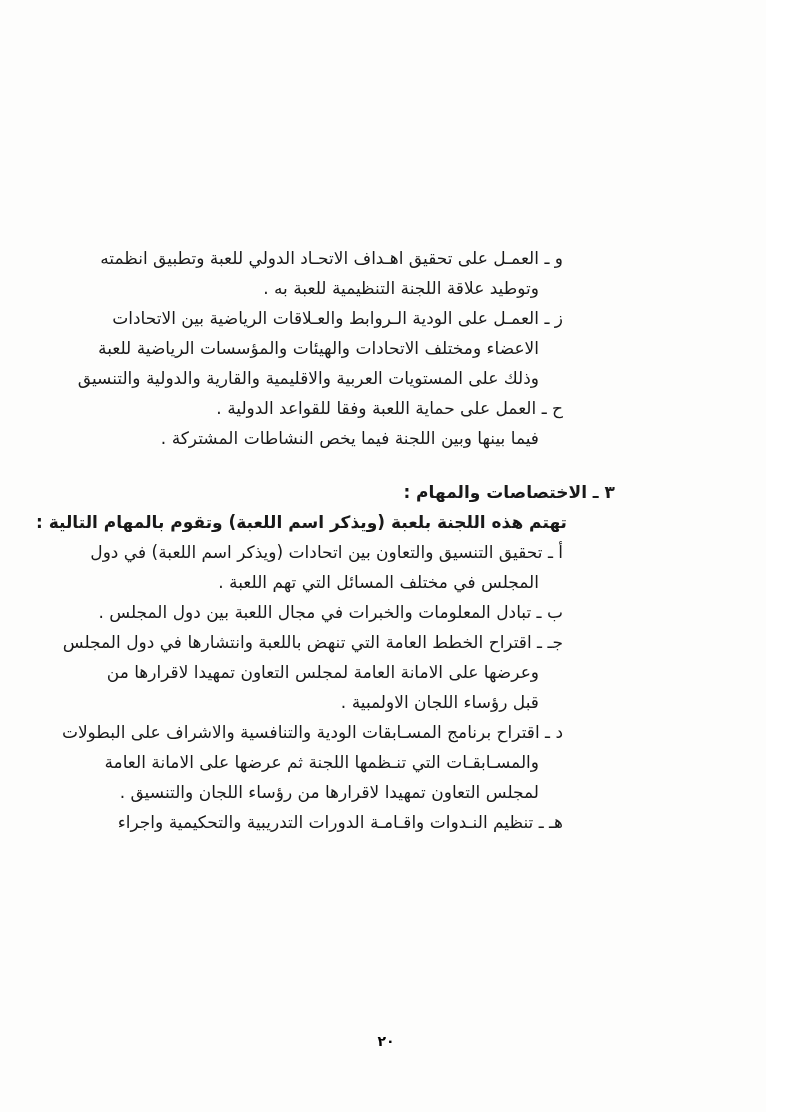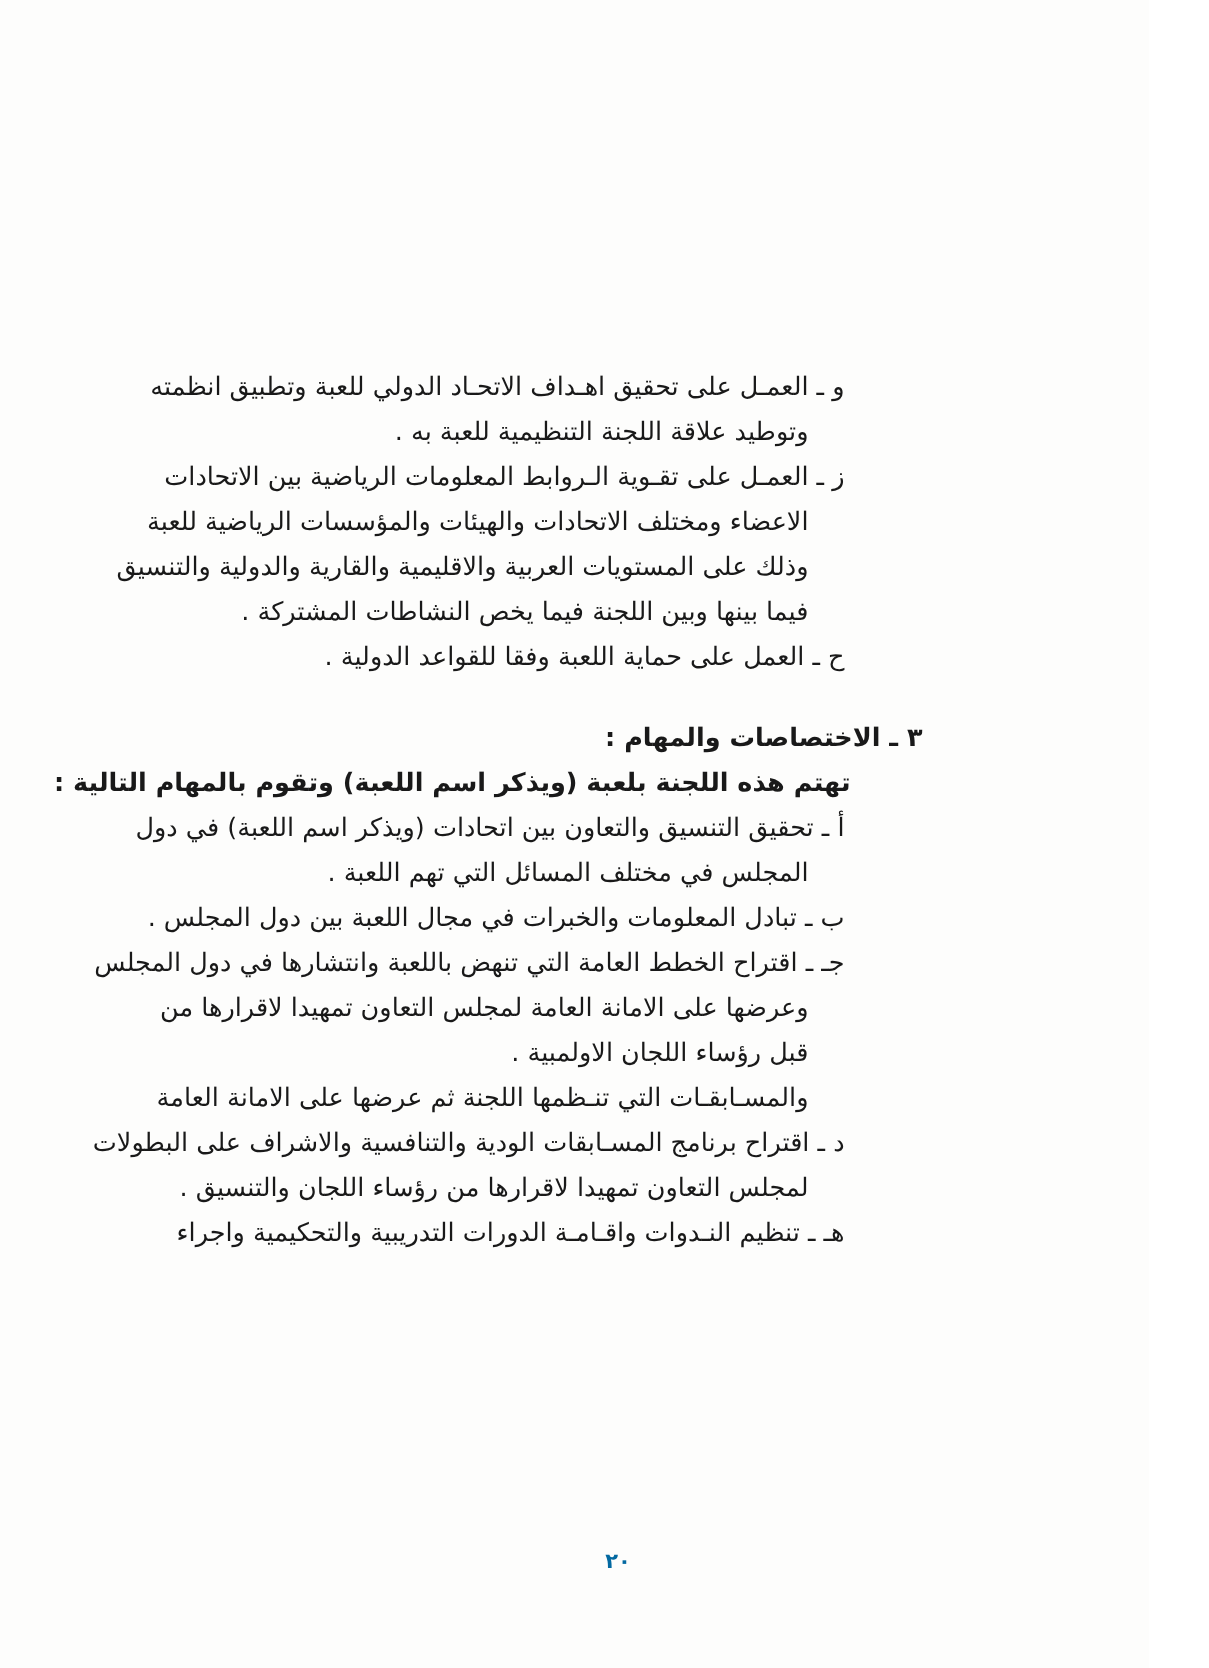--- a/index.html
+++ b/index.html
@@ -32,51 +32,51 @@
   }
   .l-heading { padding-right: 0; }
   .l-intro   { padding-right: 48px; }
   .l-item    { padding-right: 52px; }
   .l-cont    { padding-right: 76px; }
   .bold      { font-weight: bold; }
   .gap       { margin-top: 24px; }
   .page-number {
     position: absolute;
     top: 1033px;
-    left: 412px;
+    left: 386px;
     transform: translateX(-50%);
     direction: rtl;
     font-size: 14px;
     font-weight: bold;
-    color: #0369a1;
+    color: #000000;
   }
 </style>
 </head>
 <body>
 
 <div class="page">
 
   <main class="text-block" dir="rtl" id="text-block">
 
   <div class="line l-item">و ـ العمـل على تحقيق اهـداف الاتحـاد الدولي للعبة وتطبيق انظمته</div>
       <div class="line l-cont">وتوطيد علاقة اللجنة التنظيمية للعبة به .</div>
-      <div class="line l-item">ز ـ العمـل على تقـوية الـروابط المعلومات الرياضية بين الاتحادات</div>
+      <div class="line l-item">ز ـ العمـل على الودية الـروابط والعـلاقات الرياضية بين الاتحادات</div>
       <div class="line l-cont">الاعضاء ومختلف الاتحادات والهيئات والمؤسسات الرياضية للعبة</div>
       <div class="line l-cont">وذلك على المستويات العربية والاقليمية والقارية والدولية والتنسيق</div>
+      <div class="line l-item">ح ـ العمل على حماية اللعبة وفقا للقواعد الدولية .</div>
       <div class="line l-cont">فيما بينها وبين اللجنة فيما يخص النشاطات المشتركة .</div>
-      <div class="line l-item">ح ـ العمل على حماية اللعبة وفقا للقواعد الدولية .</div>
       <div class="line l-heading bold gap">٣ ـ الاختصاصات والمهام :</div>
       <div class="line l-intro bold">تهتم هذه اللجنة بلعبة (ويذكر اسم اللعبة) وتقوم بالمهام التالية :</div>
       <div class="line l-item">أ ـ تحقيق التنسيق والتعاون بين اتحادات (ويذكر اسم اللعبة) في دول</div>
       <div class="line l-cont">المجلس في مختلف المسائل التي تهم اللعبة .</div>
       <div class="line l-item">ب ـ تبادل المعلومات والخبرات في مجال اللعبة بين دول المجلس .</div>
       <div class="line l-item">جـ ـ اقتراح الخطط العامة التي تنهض باللعبة وانتشارها في دول المجلس</div>
       <div class="line l-cont">وعرضها على الامانة العامة لمجلس التعاون تمهيدا لاقرارها من</div>
       <div class="line l-cont">قبل رؤساء اللجان الاولمبية .</div>
+      <div class="line l-item">د ـ اقتراح برنامج المسـابقات الودية والتنافسية والاشراف على البطولات</div>
       <div class="line l-cont">والمسـابقـات التي تنـظمها اللجنة ثم عرضها على الامانة العامة</div>
-      <div class="line l-item">د ـ اقتراح برنامج المسـابقات الودية والتنافسية والاشراف على البطولات</div>
       <div class="line l-cont">لمجلس التعاون تمهيدا لاقرارها من رؤساء اللجان والتنسيق .</div>
       <div class="line l-item">هـ ـ تنظيم النـدوات واقـامـة الدورات التدريبية والتحكيمية واجراء</div>
     </main>
 
   <div class="page-number">٢٠</div>
 
 </div>
 
 </body></html>

